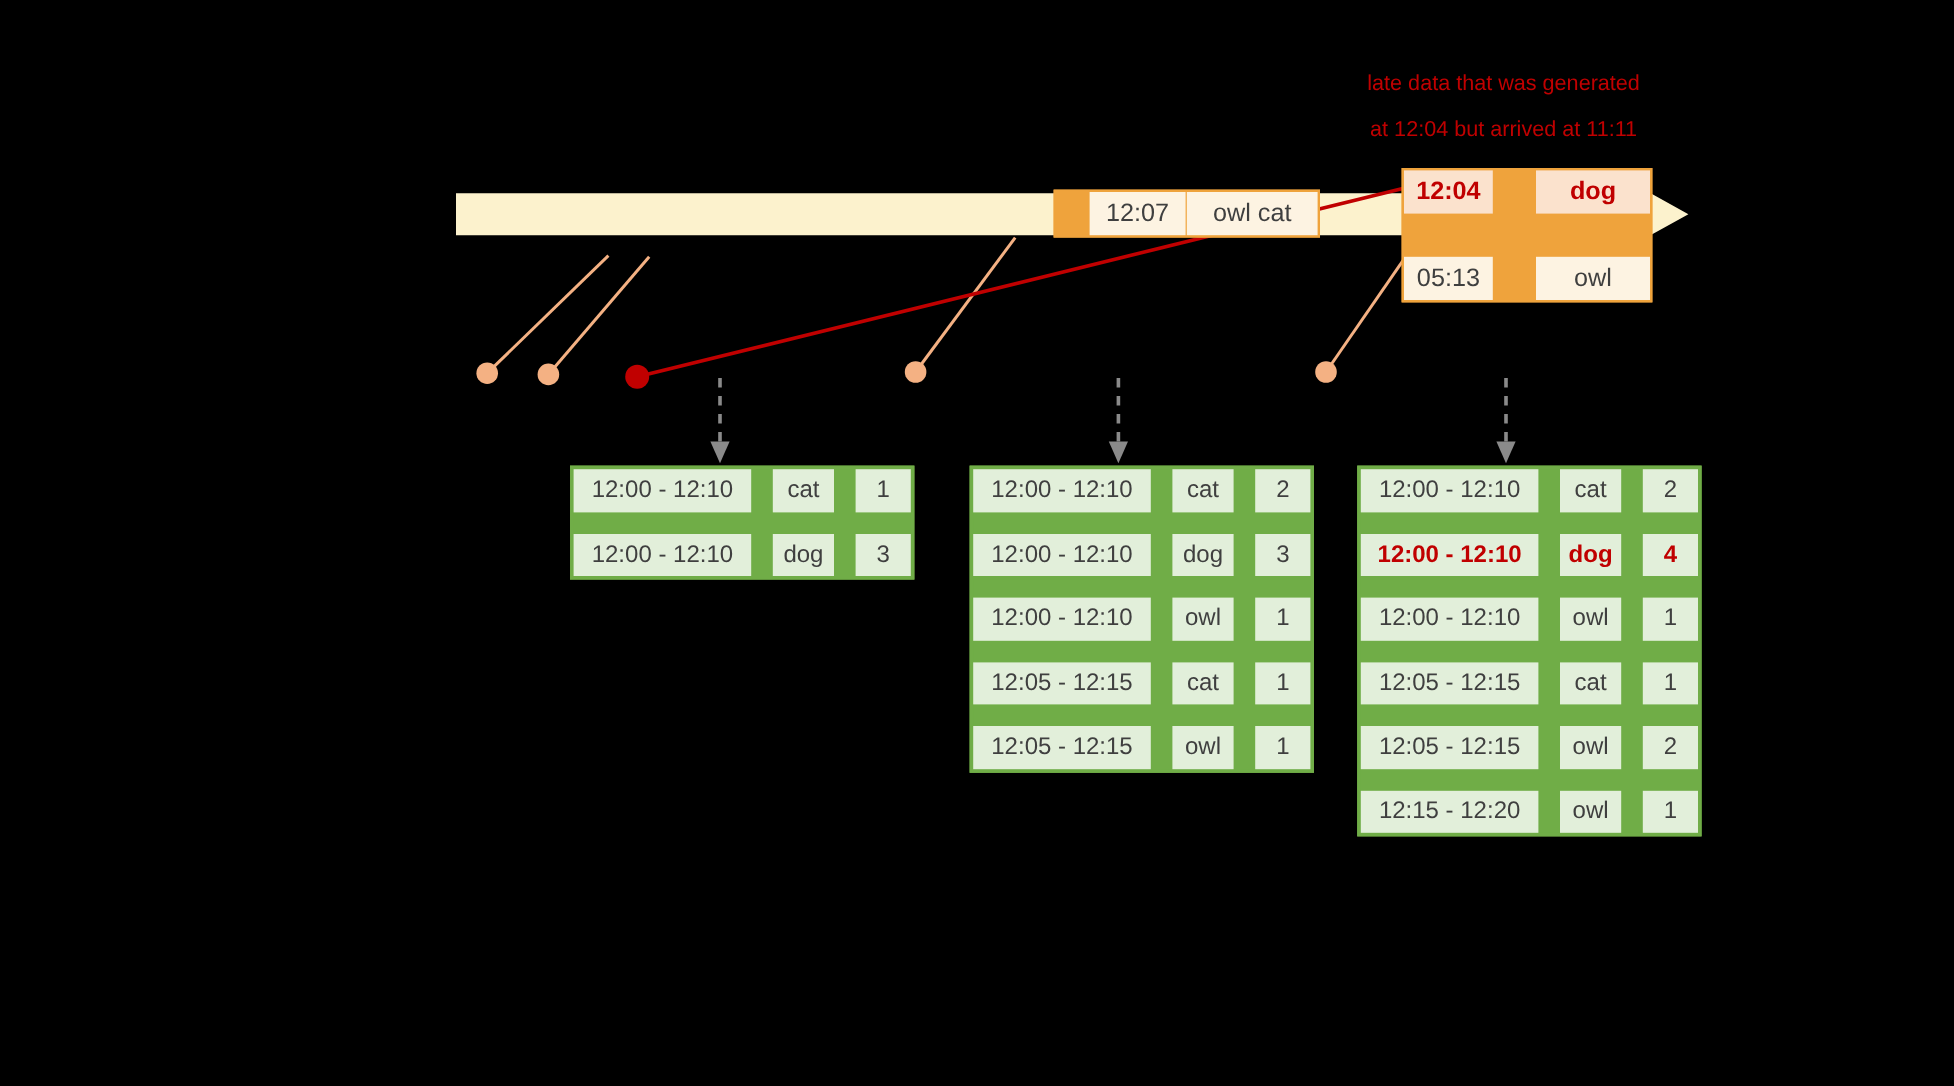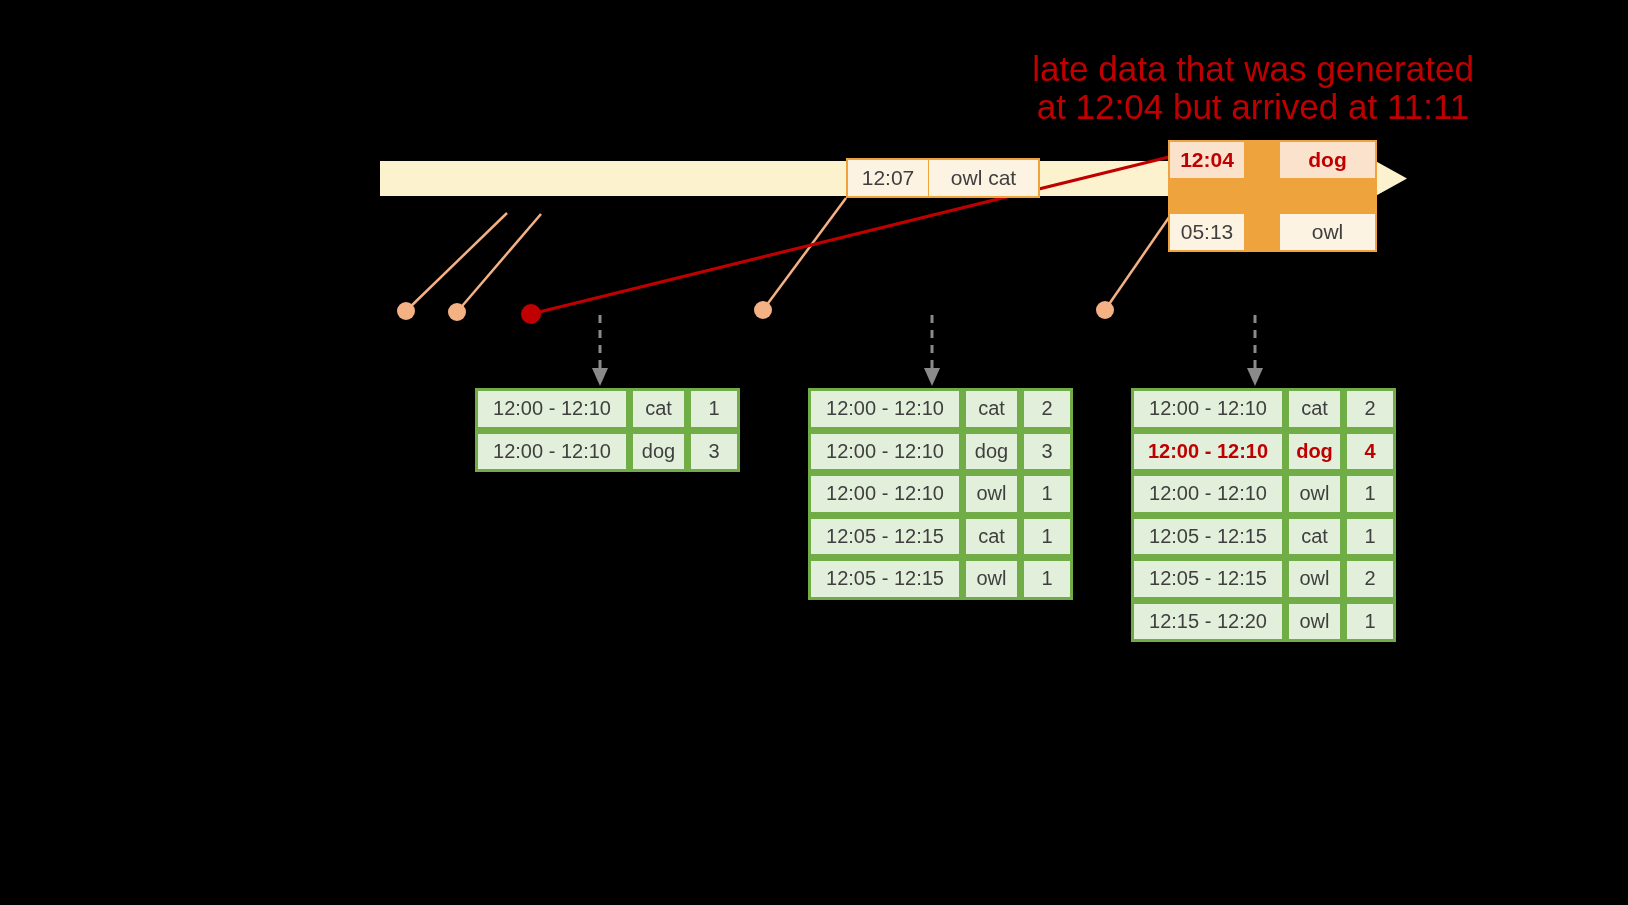--- a/index.html
+++ b/index.html
@@ -31,35 +31,35 @@
     font-size:21px; color: var(--cell-text, #3f3f3f);
   }
   .ecell.late {
     background: var(--late-fill, #fbe2cd);
     color: var(--red, #c00000);
     font-weight:bold;
   }
 
   .result-table {
     position:absolute; display:grid;
-    grid-template-columns:148px 51px 46px; grid-auto-rows:35.5px; gap:7px;
+    grid-template-columns:148px 51px 46px; grid-auto-rows:35.5px; gap:18px;
     border:3px solid var(--green-border, #70ad47);
     background: var(--green-border, #70ad47);
   }
   .rcell {
     background: var(--green-fill, #e2efda);
     display:flex; align-items:center; justify-content:center;
     font-size:20px; color: var(--cell-text, #3f3f3f);
   }
   .rcell.late { color: var(--red, #c00000); font-weight:bold; }
 
   .annotation {
     position:absolute; width:520px; text-align:center;
     color: var(--red, #c00000);
-    font-size:35px; line-height:38px;
+    font-size:18px; line-height:38px;
   }
 </style>
 </head>
 <body>
 
 <div class="canvas">
 
   <svg class="layer" width="1628" height="905" viewBox="0 0 1628 905">
 
     <polygon class="tl-arrow" points="380,161 1352,161 1352,148 1407,178.5 1352,209 1352,196 380,196"></polygon>
@@ -90,21 +90,21 @@
       <polygon class="trigger-head" points="1247,368 1263,368 1255,386"></polygon>
     </g>
   </svg>
 
   <div class="annotation" style="left:993px; top:50px;">
     <div>late data that was generated</div>
     <div>at 12:04 but arrived at 11:11</div>
   </div>
 
 
-  <div class="event-box" style="left:846px; top:158px; grid-template-columns:80px 109px;">
+  <div class="event-box" style="left:878px; top:158px; grid-template-columns:80px 109px;padding-left:28px;">
     <div class="ecell">12:07</div>
     <div class="ecell">owl cat</div>
   </div>
 
   <div class="event-box" style="left:1168px; top:140px; grid-template-columns:74px 95px;gap:36px;">
     <div class="ecell late">12:04</div>
     <div class="ecell late">dog</div>
     <div class="ecell">05:13</div>
     <div class="ecell">owl</div>
   </div>

